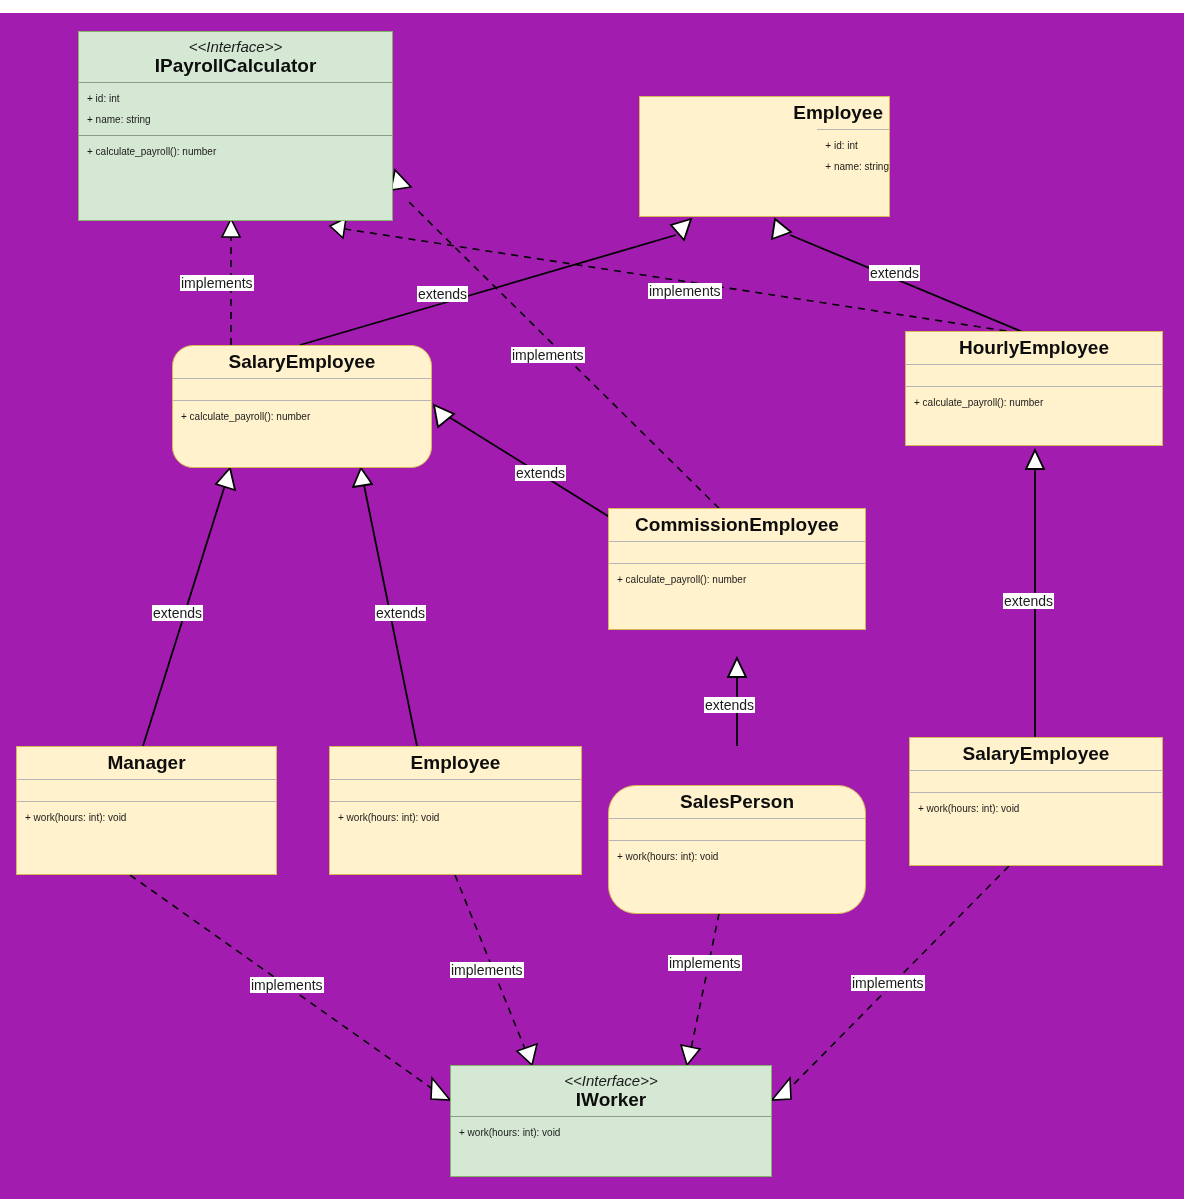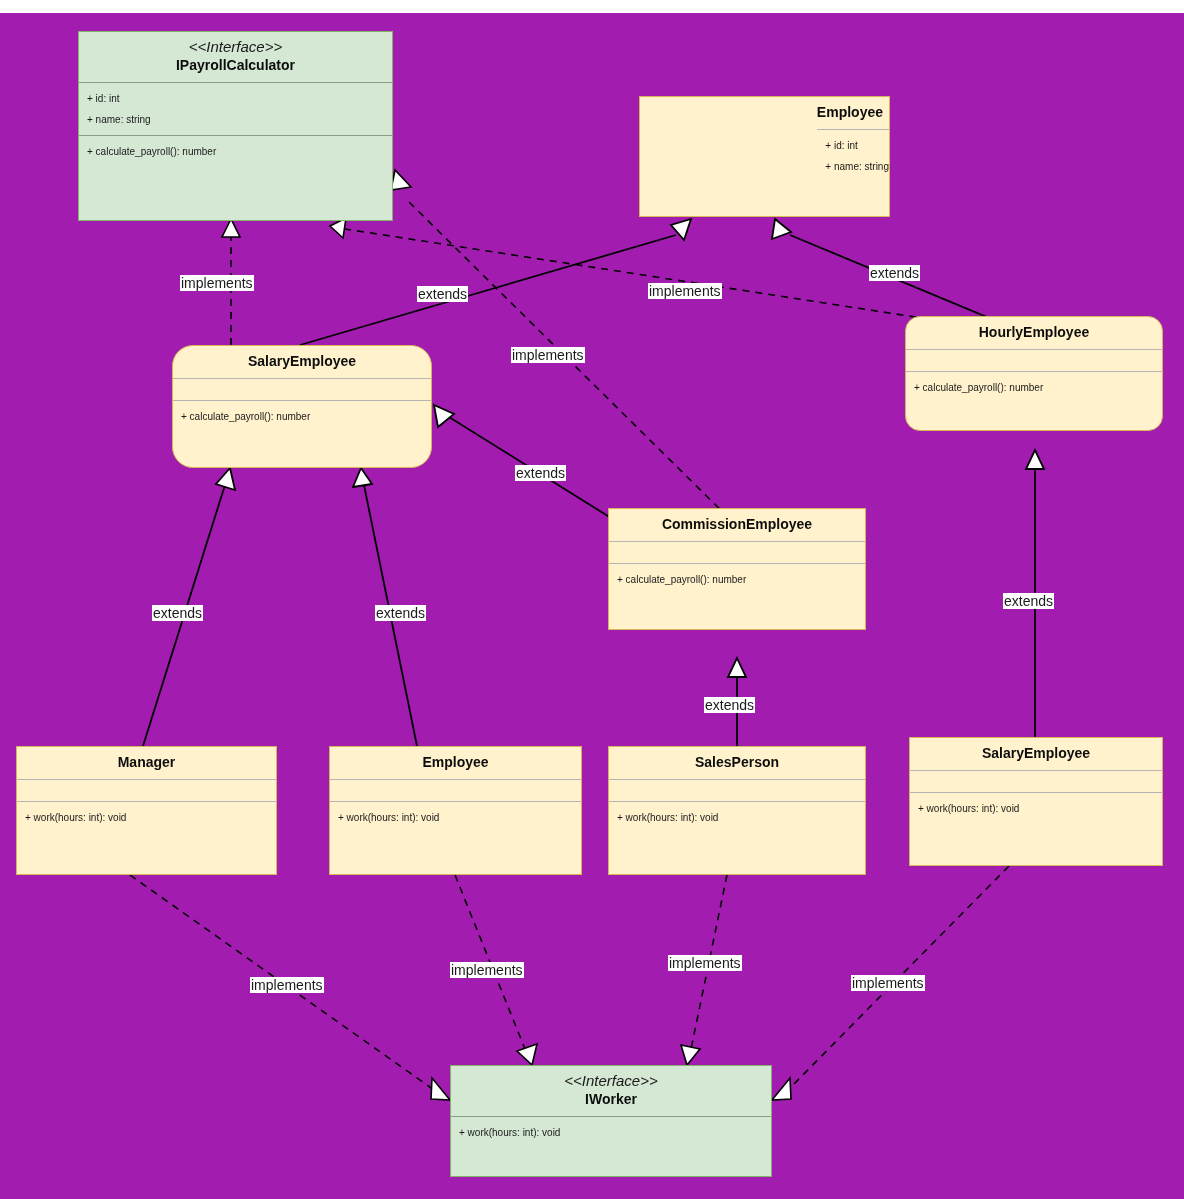--- a/index.html
+++ b/index.html
@@ -55,21 +55,21 @@
     padding: 6px 6px 7px 6px;
   }
   .stereotype {
     font-size: 15px;
     font-style: italic;
     color: #1a1a1a;
     line-height: 18px;
     white-space: nowrap;
   }
   .cls-name {
-    font-size: 14px;
+    font-size: 19px;
     font-weight: bold;
     color: #0d0d0d;
     line-height: 19px;
     white-space: nowrap;
   }
   .c-body {
     padding: 5px 0 5px 8px;
   }
   .member {
     font-size: 10px;
@@ -199,21 +199,21 @@
   <div class="uml-class" style="left:172px; top:332px; width:260px; height:123px;border-radius:21px;">
     <div class="compartment c-title">
       <span class="cls-name">SalaryEmployee</span>
     </div>
     <div class="compartment c-empty"></div>
     <div class="compartment c-body" style="flex:1">
       <div class="member">+ calculate_payroll(): number</div>
     </div>
   </div>
 
-  <div class="uml-class" style="left:905px; top:303px; width:258px; height:115px;border-radius:15px;">
+  <div class="uml-class" style="left:905px; top:318px; width:258px; height:115px;">
     <div class="compartment c-title">
       <span class="cls-name">HourlyEmployee</span>
     </div>
     <div class="compartment c-empty"></div>
     <div class="compartment c-body" style="flex:1">
       <div class="member">+ calculate_payroll(): number</div>
     </div>
   </div>
 
   <div class="uml-class" style="left:608px; top:495px; width:258px; height:122px;">
@@ -239,21 +239,21 @@
   <div class="uml-class" style="left:329px; top:733px; width:253px; height:129px;">
     <div class="compartment c-title">
       <span class="cls-name">Employee</span>
     </div>
     <div class="compartment c-empty"></div>
     <div class="compartment c-body" style="flex:1">
       <div class="member">+ work(hours: int): void</div>
     </div>
   </div>
 
-  <div class="uml-class" style="left:608px; top:733px; width:258px; height:129px;">
+  <div class="uml-class" style="left:608px; top:772px; width:258px; height:129px;border-radius:28px;">
     <div class="compartment c-title">
       <span class="cls-name">SalesPerson</span>
     </div>
     <div class="compartment c-empty"></div>
     <div class="compartment c-body" style="flex:1">
       <div class="member">+ work(hours: int): void</div>
     </div>
   </div>
 
   <div class="uml-class" style="left:909px; top:724px; width:254px; height:129px;">

